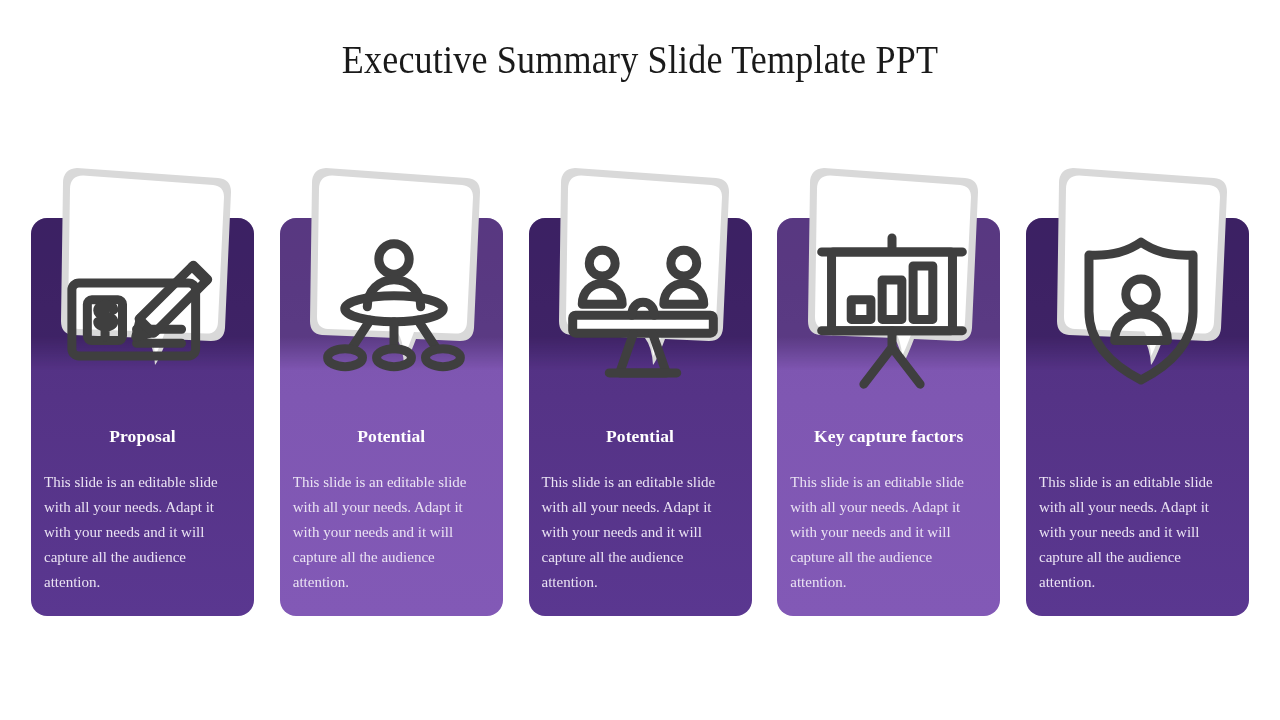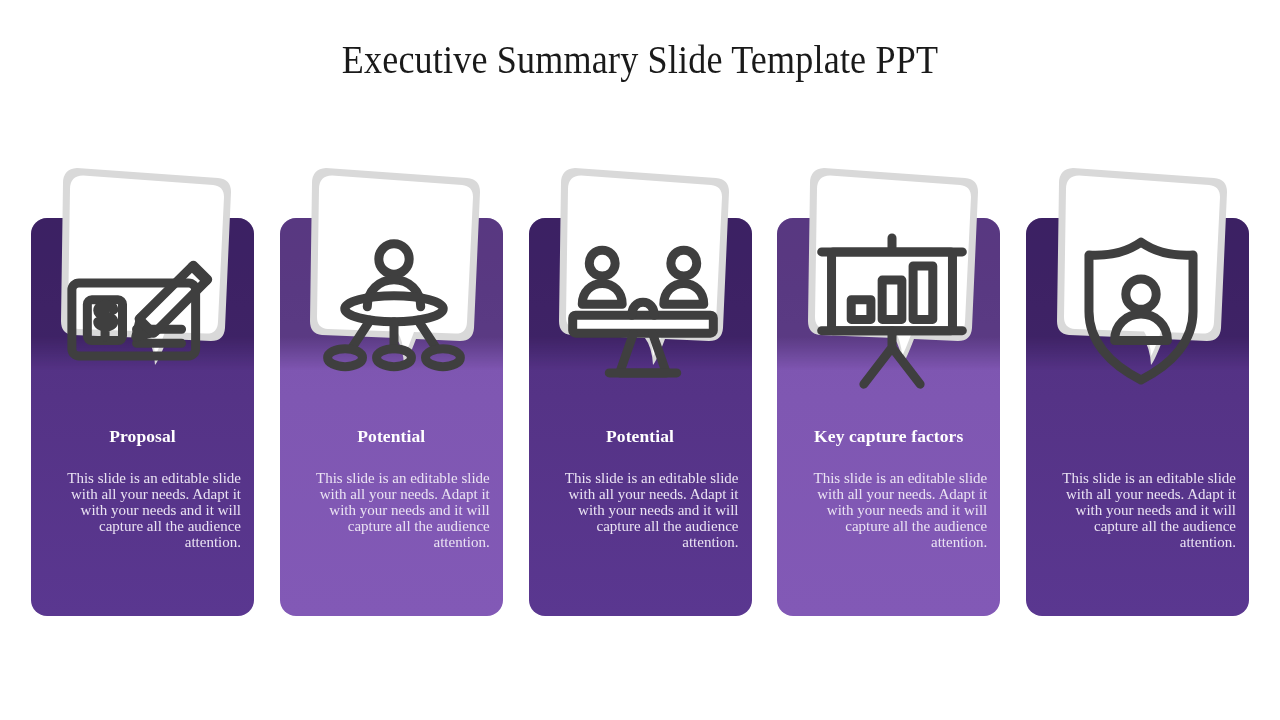--- a/index.html
+++ b/index.html
@@ -72,25 +72,25 @@
     font-weight:bold;
     font-size:17.5px;
     line-height:21px;
     letter-spacing:0.1px;
     white-space:nowrap;
   }
   .card-body{
     position:absolute;
     left:13px;right:13px;
     top:252px;
-    text-align:right;
+    text-align:left;
     color:#eae3f3;
     font-family:"Liberation Serif", serif;
     font-size:15px;
-    line-height:16px;
+    line-height:25px;
   }
 
   
   .bubbles{
     position:absolute;
     left:0;top:0;width:1280px;height:720px;
     pointer-events:none;
   }
   .bubble{
     position:absolute;

